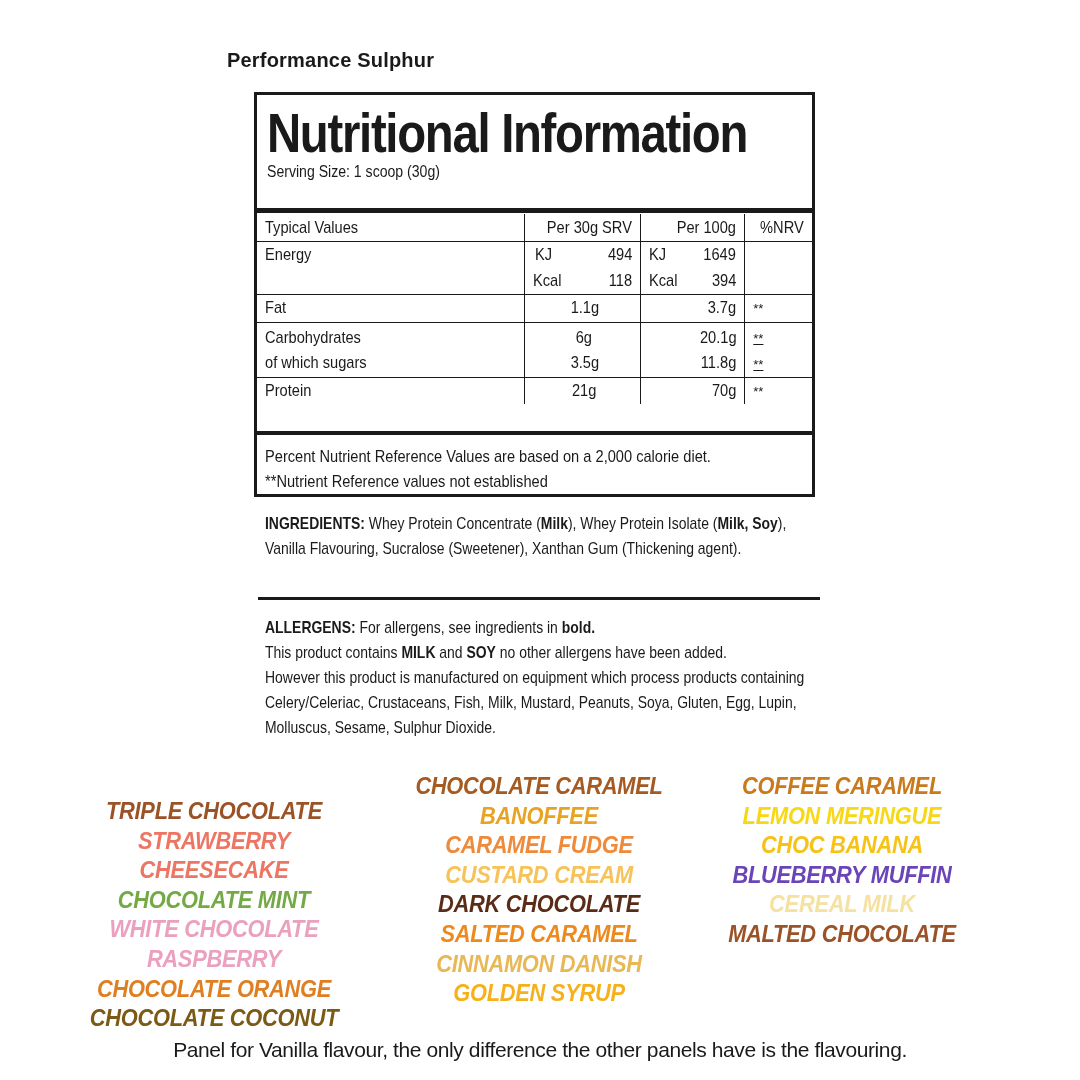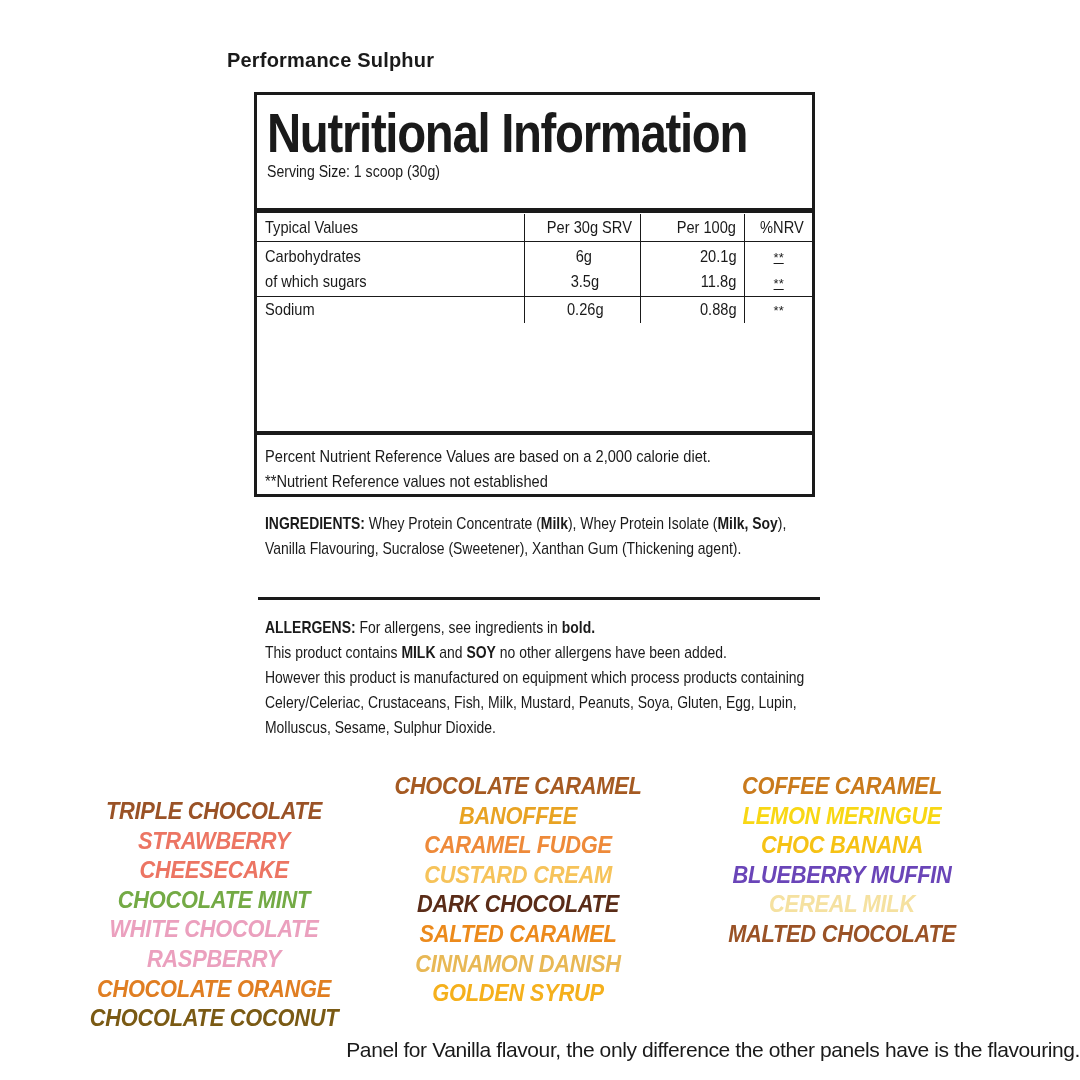--- a/index.html
+++ b/index.html
@@ -14,21 +14,21 @@
          white-space:nowrap; line-height:64px; }
   .serving { position:absolute; left:10px; top:68px; font-size:16px; transform:scaleX(0.88); transform-origin:left top; white-space:nowrap; }
   .thick-rule { position:absolute; left:0; right:0; height:5px; background:#1a1a1a; }
 
   table.nut { position:absolute; left:0; top:119px; width:555px; border-collapse:collapse; font-size:17px; }
   table.nut td { border-top:1.5px solid #1a1a1a; padding:0 8px; vertical-align:top; white-space:nowrap; }
   table.nut td + td { border-left:1.5px solid #1a1a1a; }
   table.nut .c1 { width:264px; }
   table.nut .c2 { width:93px; text-align:center; }
   table.nut .c3 { width:89px; text-align:right; }
-  table.nut .c4 { text-align:center; }
+  table.nut .c4 { text-align:left; }
   .cond { display:inline-block; transform:scaleX(0.86); transform-origin:left center; }
   .cond-r { display:inline-block; transform:scaleX(0.86); transform-origin:right center; }
   .split { display:flex; justify-content:space-between; }
   .stars { font-size:13px; }
   tr.r-head td { height:27px; line-height:27px; border-top:none; }
   tr.r-energy td { height:52px; line-height:26px; }
   tr.r-fat td { height:26px; line-height:26px; }
   tr.r-carb td { height:52px; line-height:25px; padding-top:2px;text-decoration:underline; }
   tr.r-prot td { height:25px; line-height:25px; }
   tr.r-sod td { height:25px; line-height:25px; }
@@ -37,65 +37,95 @@
 
   .ingredients { left:265px; top:511px; font-size:17px; line-height:25px; width:660px; transform:scaleX(0.82); transform-origin:left top; }
   .hr { left:258px; top:597px; width:562px; height:3px; background:#1a1a1a; }
   .allergens { left:265px; top:615px; font-size:17px; line-height:25px; width:680px; transform:scaleX(0.82); transform-origin:left top; }
   b { font-weight:bold; }
 
   .flav-col { position:absolute; top:772px; width:340px; text-align:center; }
   .flav { display:block; font-family:"Liberation Sans", sans-serif; font-weight:bold; font-style:italic;
           font-size:23px; line-height:29.6px; letter-spacing:-0.3px; white-space:nowrap; transform:scaleX(0.95); }
   .col1 { left:44px;margin-top:25px; }
-  .col2 { left:348px; }
+  .col2 { left:369px; }
   .col3 { left:672px; }
 
-  .caption { left:0; width:1080px; top:1038px; text-align:right; font-size:21px; letter-spacing:-0.4px; color:#1a1a1a; }
+  .caption { left:0; width:1080px; top:1038px; text-align:center; font-size:21px; letter-spacing:-0.4px; color:#1a1a1a; }
 </style>
 </head>
 <body>
 
 <div class="abs product-name">Performance Sulphur</div>
 
 <div class="abs panel">
   <div class="panel-title">Nutritional Information</div>
   <div class="serving">Serving Size: 1 scoop (30g)</div>
   <div class="thick-rule" style="top:113px;"></div>
 
   <table class="nut">
     <tbody>
         <tr class="r-head">
       <td class="c1"><span class="cond">Typical Values</span></td>
       <td class="c2"><span class="cond-r">Per 30g SRV</span></td>
       <td class="c3"><span class="cond-r">Per 100g</span></td>
       <td class="c4"><span class="cond-r">%NRV</span></td>
     </tr>
+    <tr class="r-energy">
+      <td class="c1"><span class="cond">Energy</span></td>
+      <td class="c2">
+        <div class="split" style="padding-left:2px;">
+              <span class="cond">KJ</span>
+              <span class="cond-r">494</span>
+            </div>
+        <div class="split" style="padding-left:0;">
+              <span class="cond">Kcal</span>
+              <span class="cond-r">118</span>
+            </div>
+      </td>
+      <td class="c3">
+        <div class="split">
+              <span class="cond">KJ</span>
+              <span class="cond-r">1649</span>
+            </div>
+        <div class="split">
+              <span class="cond">Kcal</span>
+              <span class="cond-r">394</span>
+            </div>
+      </td>
+      <td class="c4"></td>
+    </tr>
+    <tr class="r-fat">
+      <td class="c1"><span class="cond">Fat</span></td>
+      <td class="c2"><span class="cond-r">1.1g</span></td>
+      <td class="c3"><span class="cond-r">3.7g</span></td>
+      <td class="c4"><span class="stars">**</span></td>
+    </tr>
     <tr class="r-carb">
       <td class="c1">
         <div><span class="cond">Carbohydrates</span></div>
         <div><span class="cond">of which sugars</span></div>
       </td>
       <td class="c2">
         <div><span class="cond-r">6g</span></div>
         <div><span class="cond-r">3.5g</span></div>
       </td>
       <td class="c3">
         <div><span class="cond-r">20.1g</span></div>
         <div><span class="cond-r">11.8g</span></div>
       </td>
       <td class="c4">
         <div><span class="stars">**</span></div>
         <div><span class="stars">**</span></div>
       </td>
     </tr>
-    <tr class="r-sod">
-      <td class="c1"><span class="cond">Sodium</span></td>
-      <td class="c2"><span class="cond-r">0.26g</span></td>
-      <td class="c3"><span class="cond-r">0.88g</span></td>
+    <tr class="r-prot">
+      <td class="c1"><span class="cond">Protein</span></td>
+      <td class="c2"><span class="cond-r">21g</span></td>
+      <td class="c3"><span class="cond-r">70g</span></td>
       <td class="c4"><span class="stars">**</span></td>
     </tr>
   </tbody>
     </table>
 
   <div class="thick-rule" style="top:336px; height:4px;"></div>
   <div class="footnote">
     <div>Percent Nutrient Reference Values are based on a 2,000 calorie diet.</div>
     <div>**Nutrient Reference values not established</div>
   </div>

